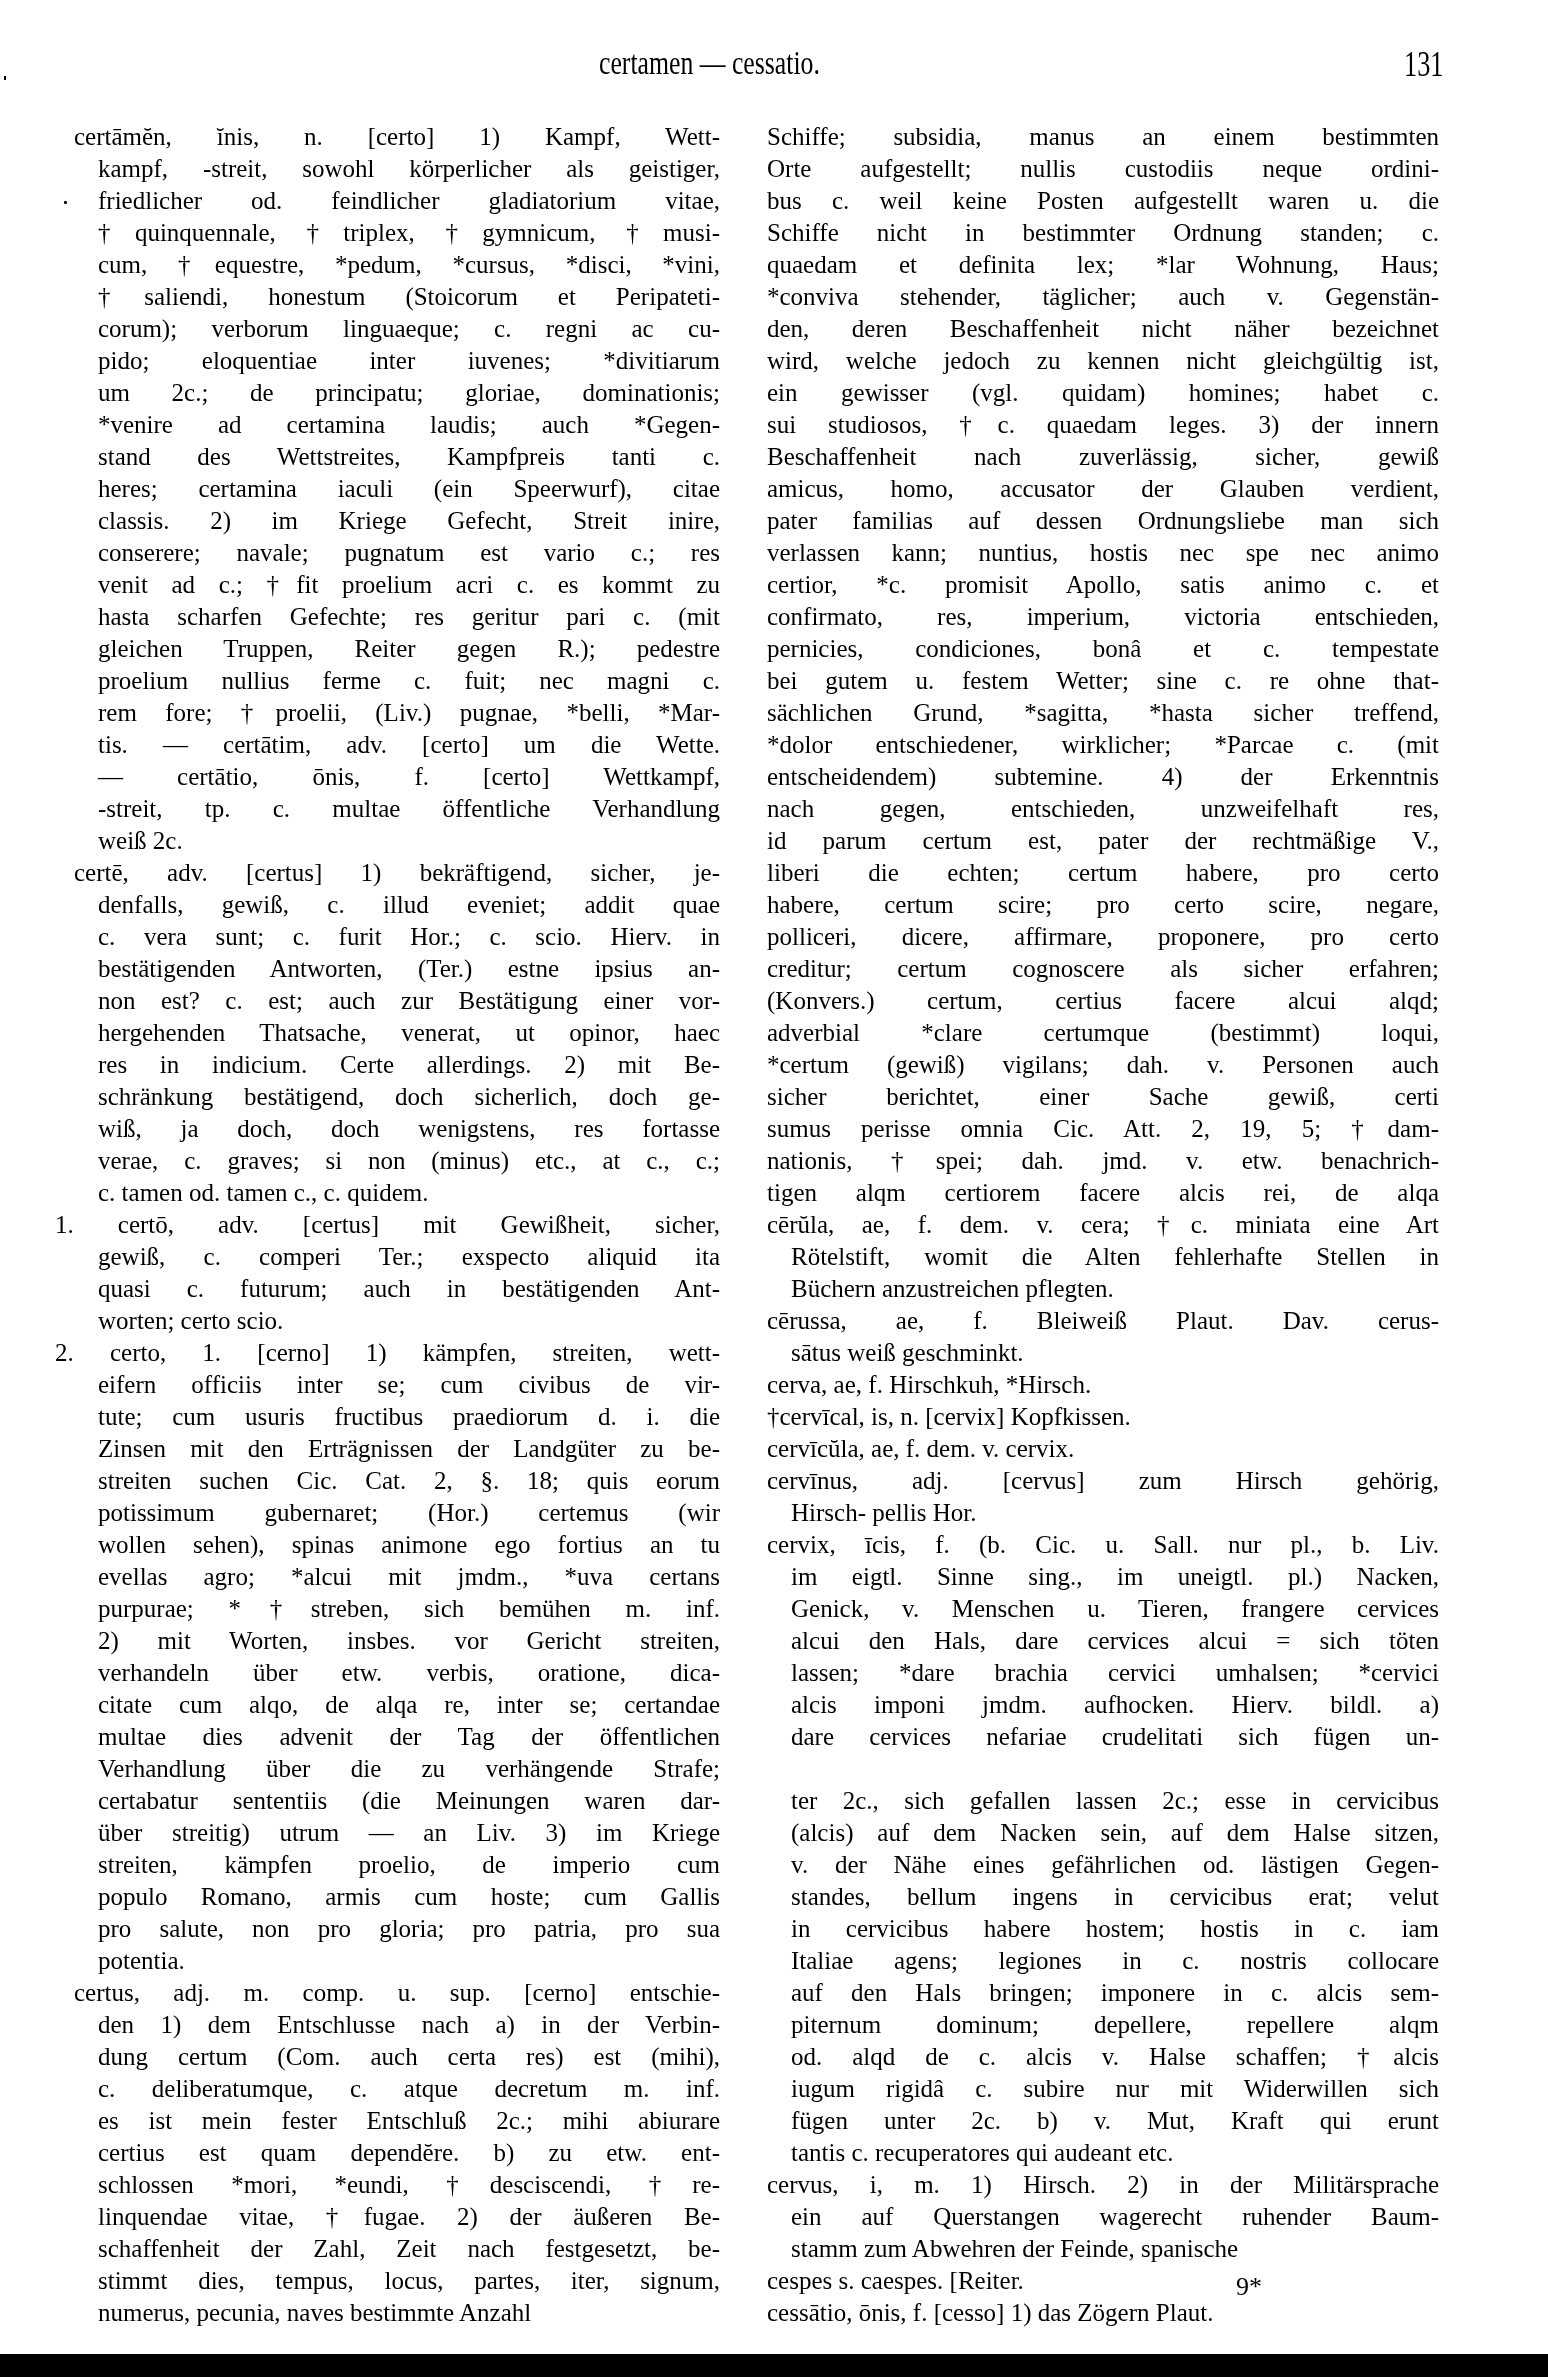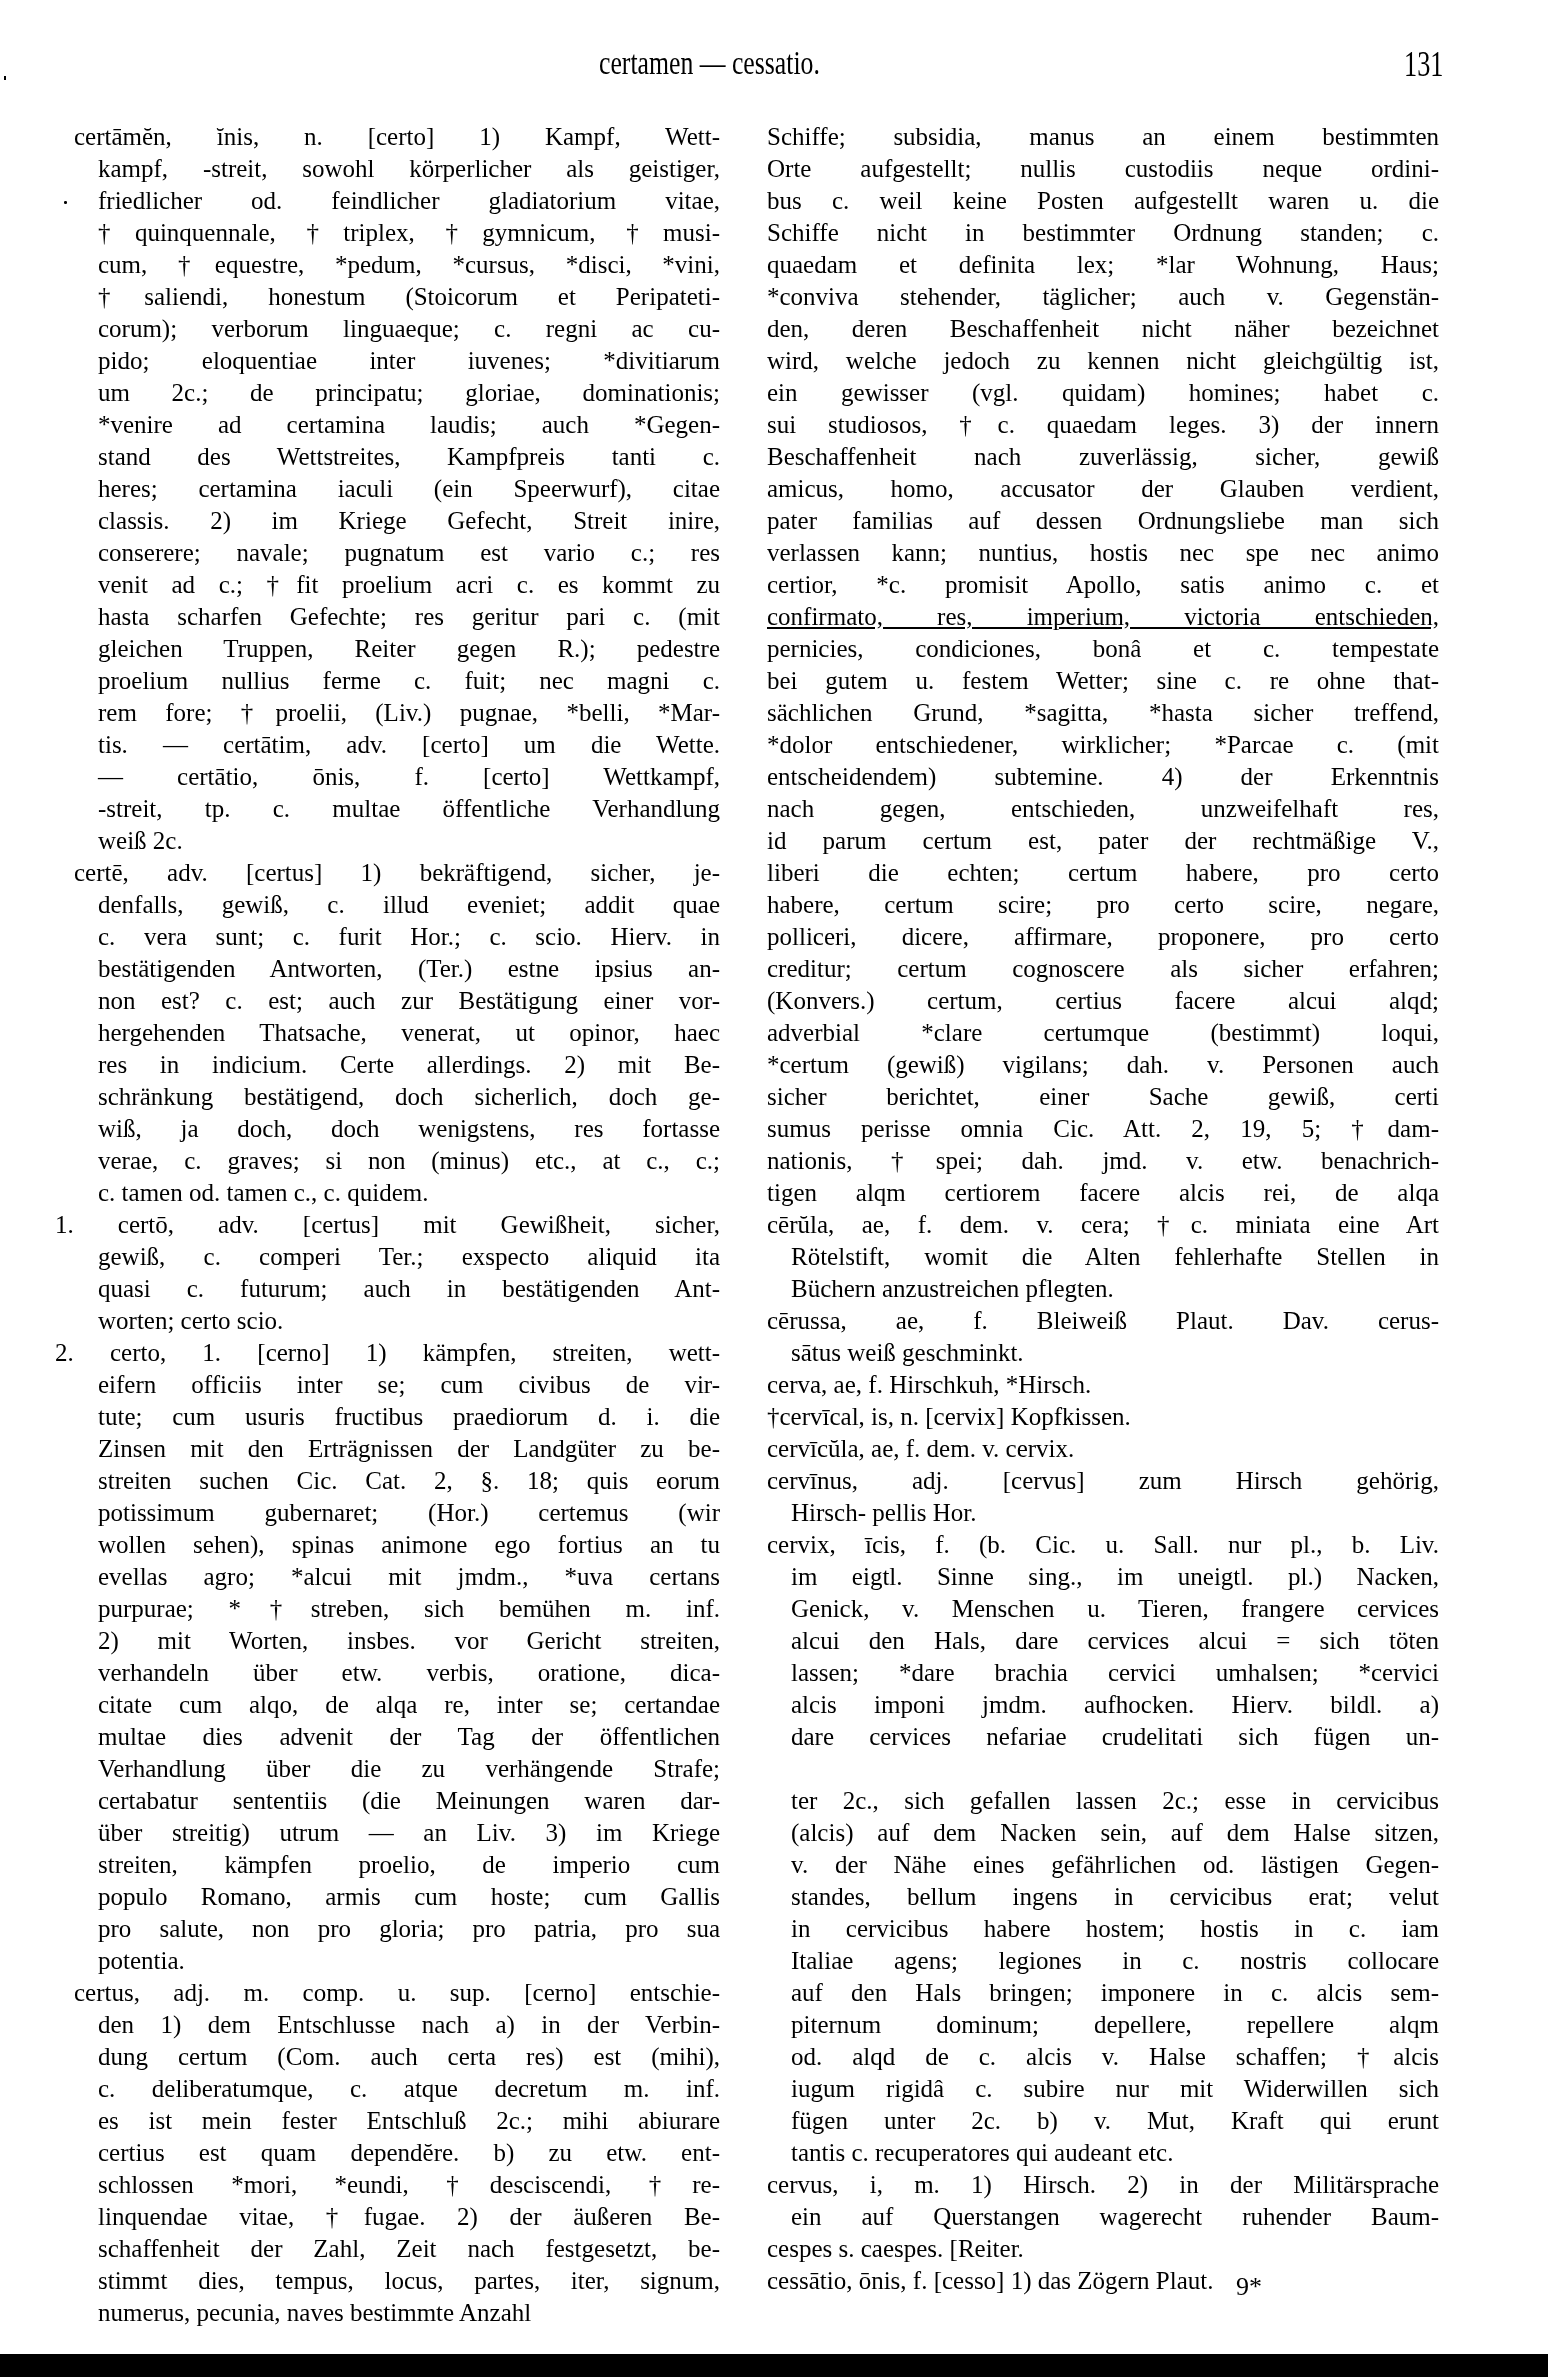--- a/index.html
+++ b/index.html
@@ -130,21 +130,21 @@
     <div class="lineblock" style="padding-left: 0px;">*conviva stehender, täglicher; auch v. Gegenstän-</div>
     <div class="lineblock" style="padding-left: 0px;">den, deren Beschaffenheit nicht näher bezeichnet</div>
     <div class="lineblock" style="padding-left: 0px;">wird, welche jedoch zu kennen nicht gleichgültig ist,</div>
     <div class="lineblock" style="padding-left: 0px;">ein gewisser (vgl. quidam) homines; habet c.</div>
     <div class="lineblock" style="padding-left: 0px;">sui studiosos, †c. quaedam leges. 3) der innern</div>
     <div class="lineblock" style="padding-left: 0px;">Beschaffenheit nach zuverlässig, sicher, gewiß</div>
     <div class="lineblock" style="padding-left: 0px;">amicus, homo, accusator der Glauben verdient,</div>
     <div class="lineblock" style="padding-left: 0px;">pater familias auf dessen Ordnungsliebe man sich</div>
     <div class="lineblock" style="padding-left: 0px;">verlassen kann; nuntius, hostis nec spe nec animo</div>
     <div class="lineblock" style="padding-left: 0px;">certior, *c. promisit Apollo, satis animo c. et</div>
-    <div class="lineblock" style="padding-left: 0px; text-decoration: underline;">confirmato, res, imperium, victoria entschieden,</div>
+    <div class="lineblock" style="padding-left: 0px;">confirmato, res, imperium, victoria entschieden,</div>
     <div class="lineblock" style="padding-left: 0px;">pernicies, condiciones, bonâ et c. tempestate</div>
     <div class="lineblock" style="padding-left: 0px;">bei gutem u. festem Wetter; sine c. re ohne that-</div>
     <div class="lineblock" style="padding-left: 0px;">sächlichen Grund, *sagitta, *hasta sicher treffend,</div>
     <div class="lineblock" style="padding-left: 0px;">*dolor entschiedener, wirklicher; *Parcae c. (mit</div>
     <div class="lineblock" style="padding-left: 0px;">entscheidendem) subtemine. 4) der Erkenntnis</div>
     <div class="lineblock" style="padding-left: 0px;">nach gegen, entschieden, unzweifelhaft res,</div>
     <div class="lineblock" style="padding-left: 0px;">id parum certum est, pater der rechtmäßige V.,</div>
     <div class="lineblock" style="padding-left: 0px;">liberi die echten; certum habere, pro certo</div>
     <div class="lineblock" style="padding-left: 0px;">habere, certum scire; pro certo scire, negare,</div>
     <div class="lineblock" style="padding-left: 0px;">polliceri, dicere, affirmare, proponere, pro certo</div>
@@ -180,19 +180,20 @@
     <div class="lineblock" style="padding-left: 24px;">in cervicibus habere hostem; hostis in c. iam</div>
     <div class="lineblock" style="padding-left: 24px;">Italiae agens; legiones in c. nostris collocare</div>
     <div class="lineblock" style="padding-left: 24px;">auf den Hals bringen; imponere in c. alcis sem-</div>
     <div class="lineblock" style="padding-left: 24px;">piternum dominum; depellere, repellere alqm</div>
     <div class="lineblock" style="padding-left: 24px;">od. alqd de c. alcis v. Halse schaffen; †alcis</div>
     <div class="lineblock" style="padding-left: 24px;">iugum rigidâ c. subire nur mit Widerwillen sich</div>
     <div class="lineblock" style="padding-left: 24px;">fügen unter 2c. b) v. Mut, Kraft qui erunt</div>
     <div class="lineblock line-last" style="padding-left: 24px;">tantis c. recuperatores qui audeant etc.</div>
     <div class="lineblock" style="padding-left: 0px;">cervus, i, m. 1) Hirsch. 2) in der Militärsprache</div>
     <div class="lineblock" style="padding-left: 24px;">ein auf Querstangen wagerecht ruhender Baum-</div>
+    <div class="lineblock line-last" style="padding-left: 24px;">stamm zum Abwehren der Feinde, spanische</div>
     <div class="lineblock line-last" style="padding-left: 0px;">cespes s. caespes.                                          [Reiter.</div>
     <div class="lineblock line-last" style="padding-left: 0px;">cessātio, ōnis, f. [cesso] 1) das Zögern Plaut.</div>
   </div>
 
 <div class="signature">9*</div>
 <div class="bottom-band"></div>
 
 
 </body></html>

